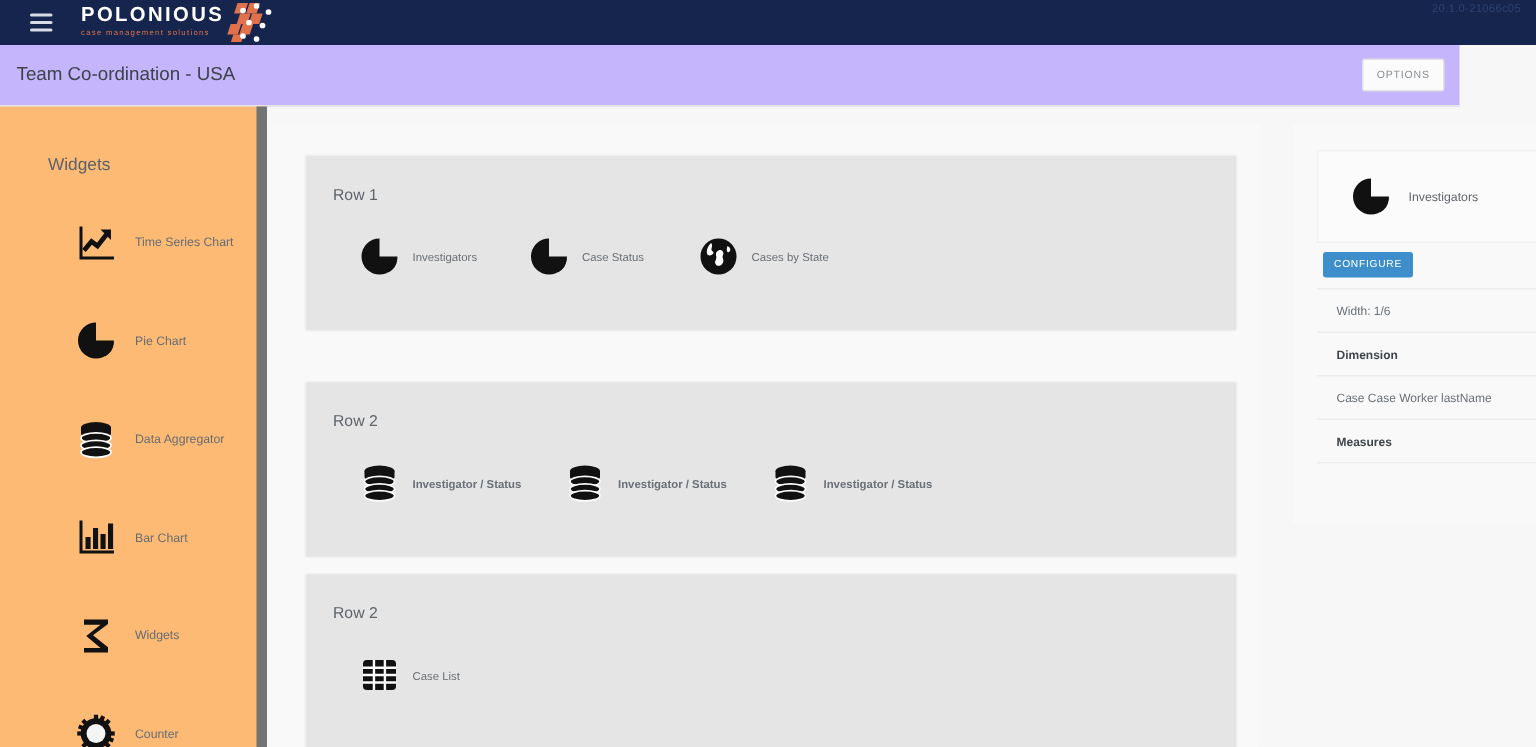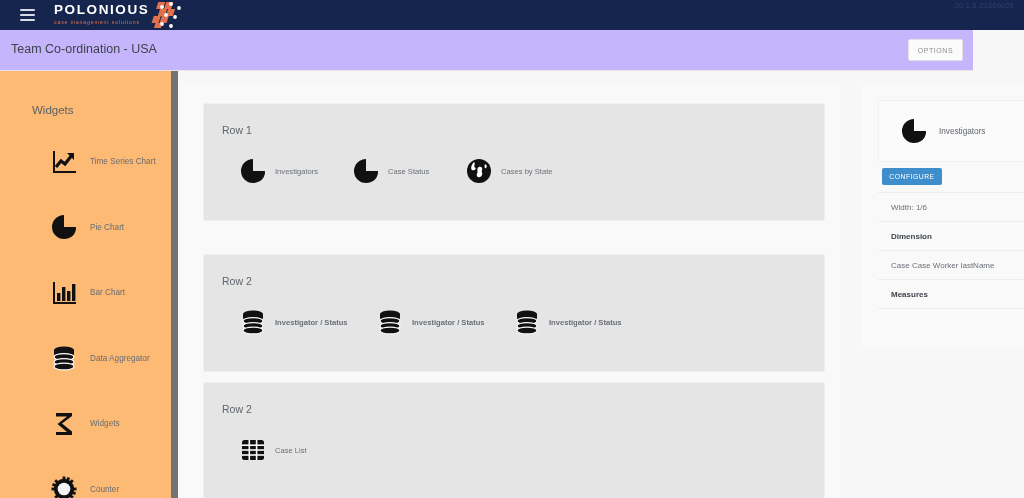--- a/index.html
+++ b/index.html
@@ -318,44 +318,44 @@
           <path d="M13 13 L13 1 A12 12 0 1 0 25 13 Z" fill="#111"></path>
           <path d="M14.6 14.2 L24.8 14.2 A11 11 0 0 1 19 23.6 Z" fill="#111"></path>
         </svg>
       </span>
       <span class="widget-label">Pie Chart</span>
     </div>
 
     <div class="widget-item">
       <span class="widget-ico">
         <svg width="26" height="26" viewBox="0 0 26 26">
-          <path d="M3 2 L3 23 L25 23" stroke="#111" stroke-width="2" fill="none"></path>
-          <rect x="6" y="13" width="3.4" height="8" fill="#111"></rect>
-          <rect x="11" y="7" width="3.4" height="14" fill="#111"></rect>
-          <rect x="16" y="11" width="3.4" height="10" fill="#111"></rect>
-          <rect x="21" y="4" width="3.4" height="17" fill="#111"></rect>
-        </svg>
-      </span>
-      <span class="widget-label">Bar Chart</span>
-    </div>
-
-    <div class="widget-item">
-      <span class="widget-ico">
-        <svg width="26" height="26" viewBox="0 0 26 26">
           <ellipse cx="13" cy="5" rx="10" ry="3.6" fill="#111"></ellipse>
           <path d="M3 5 L3 9 A10 3.6 0 0 0 23 9 L23 5 Z" fill="#111"></path>
           <ellipse cx="13" cy="12" rx="10" ry="3.4" fill="#111"></ellipse>
           <ellipse cx="13" cy="12" rx="10" ry="3.4" fill="none" stroke="#fff" stroke-width="1.1"></ellipse>
           <ellipse cx="13" cy="17" rx="10" ry="3.4" fill="#111"></ellipse>
           <ellipse cx="13" cy="17" rx="10" ry="3.4" fill="none" stroke="#fff" stroke-width="1.1"></ellipse>
           <ellipse cx="13" cy="21.5" rx="10" ry="3.4" fill="#111"></ellipse>
           <ellipse cx="13" cy="21.5" rx="10" ry="3.4" fill="none" stroke="#fff" stroke-width="1.1"></ellipse>
         </svg>
       </span>
       <span class="widget-label">Data Aggregator</span>
+    </div>
+
+    <div class="widget-item">
+      <span class="widget-ico">
+        <svg width="26" height="26" viewBox="0 0 26 26">
+          <path d="M3 2 L3 23 L25 23" stroke="#111" stroke-width="2" fill="none"></path>
+          <rect x="6" y="13" width="3.4" height="8" fill="#111"></rect>
+          <rect x="11" y="7" width="3.4" height="14" fill="#111"></rect>
+          <rect x="16" y="11" width="3.4" height="10" fill="#111"></rect>
+          <rect x="21" y="4" width="3.4" height="17" fill="#111"></rect>
+        </svg>
+      </span>
+      <span class="widget-label">Bar Chart</span>
     </div>
 
     <div class="widget-item">
       <span class="widget-ico">
         <svg width="26" height="26" viewBox="0 0 26 26">
           <path d="M5 2 L21 2 L21 5 L11 12.5 L21 20.5 L21 24 L5 24 L5 21 L16 21 L6.5 13 L16 5.5 L5 5.5 Z" fill="#111"></path>
         </svg>
       </span>
       <span class="widget-label">Widgets</span>
     </div>

